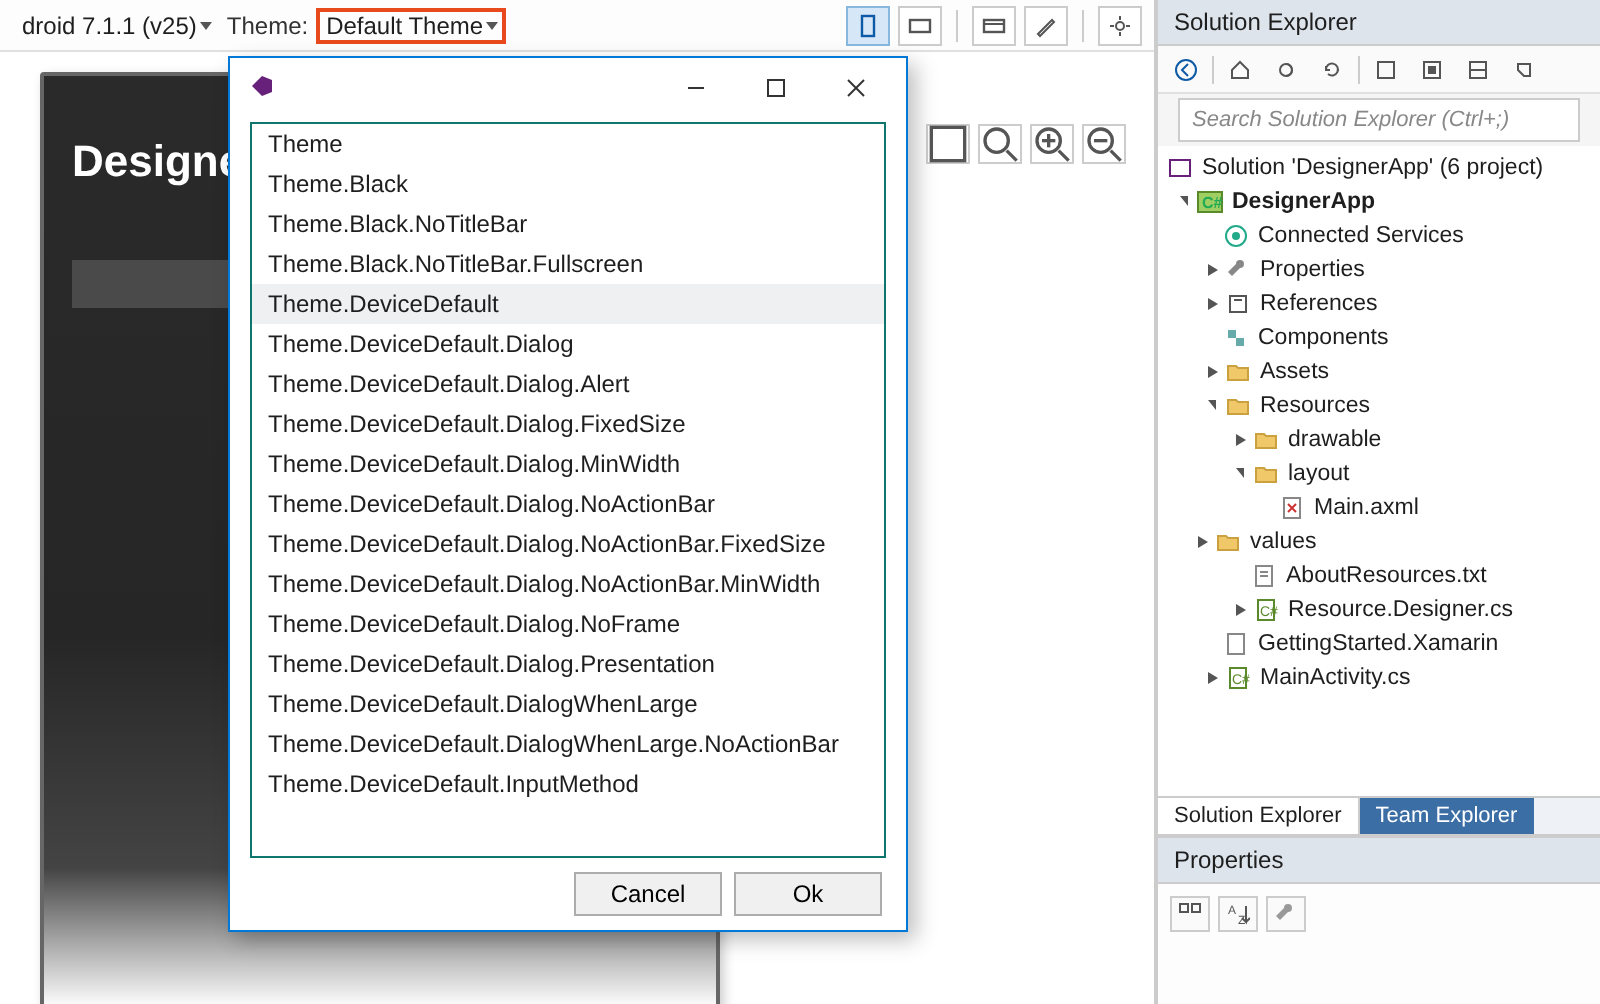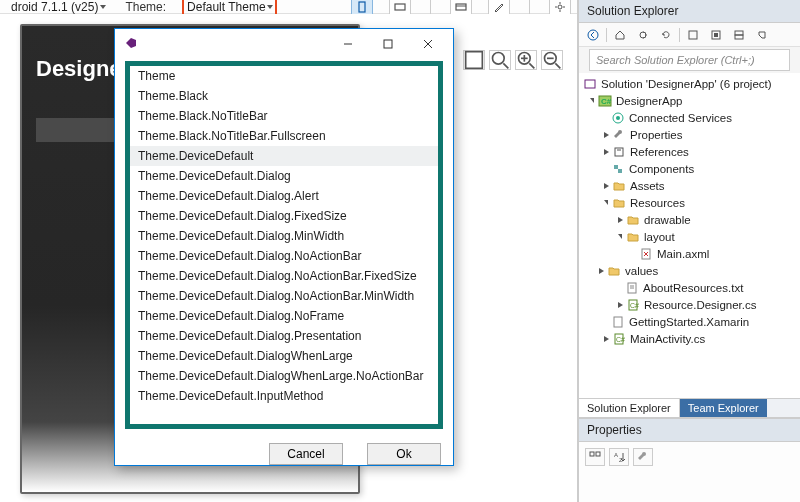--- a/index.html
+++ b/index.html
@@ -1,43 +1,43 @@
 <!DOCTYPE html>
 <html><head>
 <meta charset="utf-8">
 <style>
 html,body{margin:0;padding:0;font-family:"Segoe UI",Arial,sans-serif;font-size:12px;color:#1e1e1e;background:#f5f5f5;overflow:hidden;width:800px;height:502px}
 *{box-sizing:border-box}
 .root{display:flex;width:800px;height:502px;background:#fff}
 .main{flex:1;display:flex;flex-direction:column;border-right:1px solid #ccc;position:relative}
-.toolbar{height:14px;display:flex;align-items:center;padding:0 6px;border-bottom:1px solid #e0e0e0;background:#fdfdfd;gap:16px}
+.toolbar{height:26px;display:flex;align-items:center;padding:0 6px;border-bottom:1px solid #e0e0e0;background:#fdfdfd;gap:4px}
 .tb-label{color:#333}
 .tb-drop{border:1px solid transparent;padding:1px 10px 1px 4px;position:relative;cursor:default}
 .tb-drop::after{content:"";position:absolute;right:2px;top:50%;width:0;height:0;border-left:3px solid transparent;border-right:3px solid transparent;border-top:4px solid #555;transform:translateY(-50%)}
 .tb-drop.hl{border:2px solid #e8491d;padding:0 9px 0px 3px}
 .tb-spacer{flex:1}
 .tb-btn{width:22px;height:20px;border:1px solid #ccc;background:#fff;display:flex;align-items:center;justify-content:center;cursor:default}
 .tb-btn.active{background:#d6e8f7;border-color:#88b7e0}
 .tb-btn svg{width:12px;height:12px}
 .tb-sep{width:1px;height:16px;background:#ccc;margin:0 3px}
 .canvas-wrap{flex:1;background:#fff;padding:10px 20px;position:relative;overflow:hidden}
 .phone{width:340px;height:470px;background:linear-gradient(to bottom,#2a2a2a 0%,#262626 60%,#444 85%,#fff 100%);border:2px solid #666;border-radius:2px;box-shadow:2px 2px 6px rgba(0,0,0,.2);padding:30px 14px 0}
 .phone-title{color:#fff;font-size:22px;font-weight:600}
 .phone-bar{margin-top:36px;height:24px;background:#4a4a4a}
 .zoom-bar{position:absolute;right:14px;top:36px;display:flex;gap:4px}
 .zoom-btn{width:22px;height:20px;border:1px solid #ccc;background:#fff;display:flex;align-items:center;justify-content:center}
 .dialog{position:absolute;left:114px;top:28px;width:340px;height:438px;background:#fff;border:1px solid #0078d7;box-shadow:4px 4px 10px rgba(0,0,0,.25);z-index:5;display:flex;flex-direction:column}
 .dlg-title{height:30px;display:flex;align-items:center;padding:0 8px;gap:6px}
 .dlg-icon svg{width:16px;height:16px}
 .dlg-title-spacer{flex:1}
 .dlg-sys{width:34px;height:24px;display:flex;align-items:center;justify-content:center;cursor:default}
-.dlg-body{flex:1;border:5px solid #0f766e;margin:2px 10px 0;overflow-y:auto;position:relative}
+.dlg-body{flex:1;border:1px solid #0f766e;margin:2px 10px 0;overflow-y:auto;position:relative}
 .dlg-item{padding:3px 8px;white-space:nowrap;cursor:default;font-size:12px}
 .dlg-item.sel{background:#eef0f1}
-.dlg-footer{height:36px;display:flex;justify-content:flex-end;align-items:flex-end;gap:24px;padding:0 12px;border-top:0}
+.dlg-footer{height:36px;display:flex;justify-content:flex-end;align-items:center;gap:6px;padding:0 12px;border-top:0}
 .dlg-button{width:74px;height:22px;border:1px solid #adadad;background:#f0f0f0;font-size:12px;cursor:default}
 .side{width:222px;display:flex;flex-direction:column;background:#f5f5f5;border-left:1px solid #ccc}
 .panel-title{background:#dde4ec;padding:4px 8px;font-size:12px;border-bottom:1px solid #ccc}
 .panel-toolbar{height:24px;display:flex;align-items:center;gap:3px;padding:0 4px;border-bottom:1px solid #e0e0e0;background:#fafafa}
 .pt-btn{width:20px;height:18px;display:flex;align-items:center;justify-content:center}
 .pt-sep{width:1px;height:14px;background:#ccc}
 .search{height:22px;margin:2px 10px;border:1px solid #ccc;background:#fff;display:flex;align-items:center;padding:0 6px;color:#888;font-style:italic;font-size:11px}
 .tree{flex:1;overflow:auto;background:#fff;padding:2px 0}
 .tree-row{display:flex;align-items:center;height:17px;padding-right:4px;white-space:nowrap;cursor:default;font-size:11.5px}
 .tree-row .label{margin-left:2px}
@@ -244,21 +244,21 @@
           <span class="label">Solution 'DesignerApp' (6 project)</span>
         </div>
       <div class="tree-row" style="padding-left:8px">
           <span class="exp open"></span>
           <span class="ico">
             <svg width="14" height="14">
               <rect x="1" y="2" width="12" height="10" fill="#9fce63" stroke="#5a8a2a"></rect>
               <text x="3" y="10" font-size="8" fill="#2a5" font-weight="bold">C#</text>
             </svg>
           </span>
-          <span class="label" style="font-weight:normal">DesignerApp</span>
+          <span class="label" style="font-weight:bold">DesignerApp</span>
         </div>
       <div class="tree-row" style="padding-left:32px">
           <span class="ico">
             <svg width="14" height="14">
               <circle cx="7" cy="7" r="5" fill="none" stroke="#2a8"></circle>
               <circle cx="7" cy="7" r="2" fill="#2a8"></circle>
             </svg>
           </span>
           <span class="label">Connected Services</span>
         </div>

